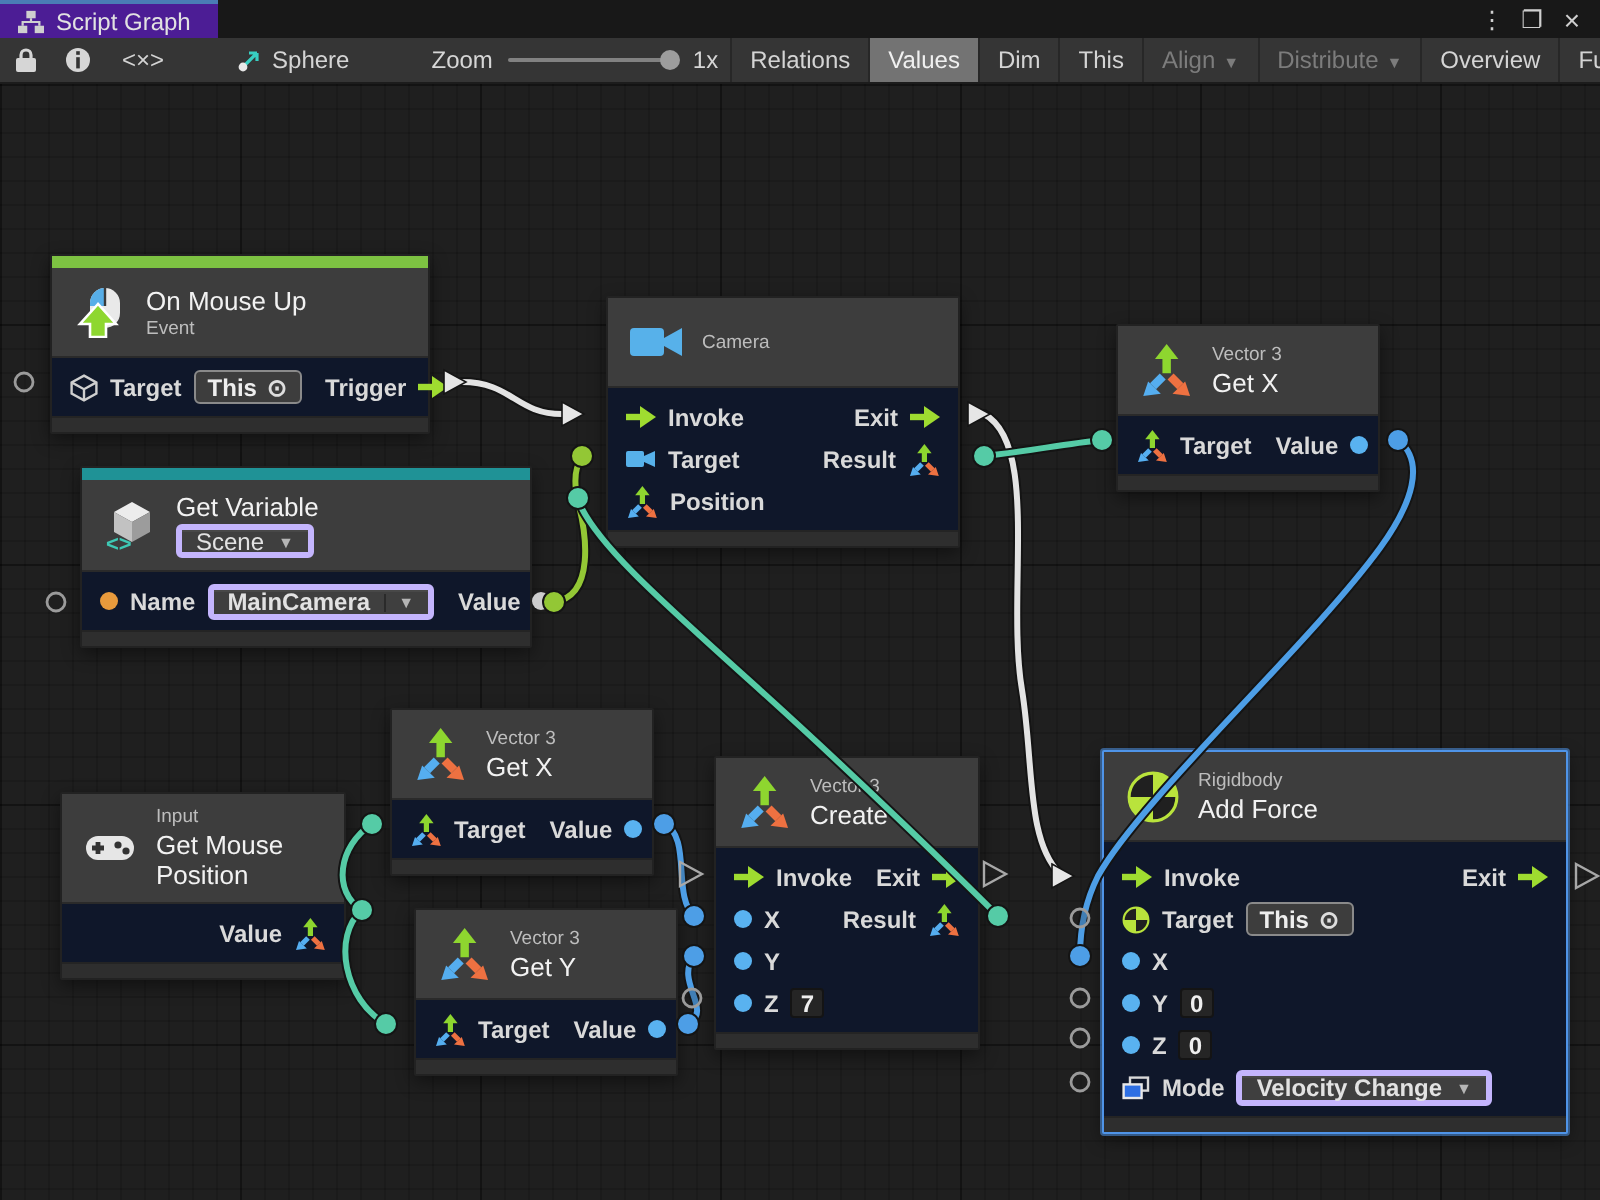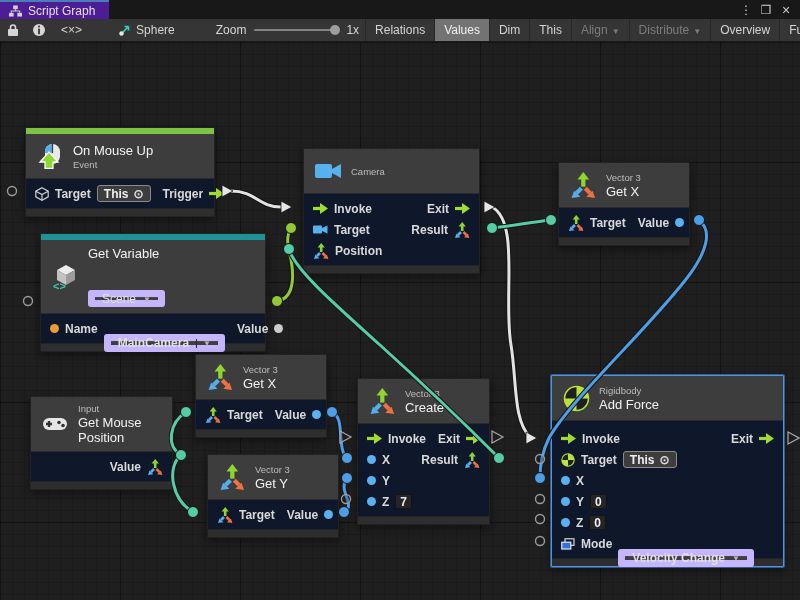--- a/index.html
+++ b/index.html
@@ -50,21 +50,21 @@
   .nbody.pad7{padding-top:7px;}
   .prow{display:flex;align-items:center;gap:6px;height:21px;padding:0 9px;color:#d9d9d9;}
   .sp{flex:1;}
   .pi{display:flex;align-items:center;justify-content:center;}
   .dot{width:9px;height:9px;border-radius:50%;flex:0 0 9px;}
   .dot.blue{background:#59b2f0;}
   .dot.orange{background:#e89a3c;}
   .dot.gray{background:#cdcdcd;}
   .nfoot{height:8px;background:#2e2e2e;border-top:1px solid #242424;}
   .chip{display:inline-flex;align-items:center;gap:5px;height:17px;padding:0 6px;border:1px solid #8a8a8a;border-radius:3px;background:#3d3d3d;color:#eee;}
-  .dd{display:inline-flex;align-items:center;gap:7px;height:18px;padding:0 7px;background:#3f3f3f;border:7px solid #c4b5fd;border-radius:3px;color:#e2e2e2;box-shadow:inset 0 1px rgba(255,255,255,.05);margin-top:28px;}
+  .dd{display:inline-flex;align-items:center;gap:7px;height:18px;padding:0 7px;background:#3f3f3f;border:3px solid #c4b5fd;border-radius:3px;color:#e2e2e2;box-shadow:inset 0 1px rgba(255,255,255,.05);}
   .dd .caret{color:#b5b5b5;}
   .field{display:inline-flex;align-items:center;min-width:9px;height:15px;padding:0 4px;background:#252525;border:1px solid #141414;border-radius:2px;color:#eee;}
 
   
   .wires{position:absolute;left:0;top:0;width:800px;height:600px;pointer-events:none;}
   .wo{fill:none;stroke:#141414;stroke-width:5;stroke-linecap:round;}
   .wc{fill:none;stroke-width:3;stroke-linecap:round;}
   .w-white{stroke:#e3e3e3;} .w-teal{stroke:#55cba6;} .w-lime{stroke:#93c735;} .w-blue{stroke:#4d9ee6;}
   .pd{stroke:#141414;stroke-width:1;}
   .hollow{fill:rgba(31,31,31,.25);stroke:#9b9b9b;stroke-width:1.4;}

